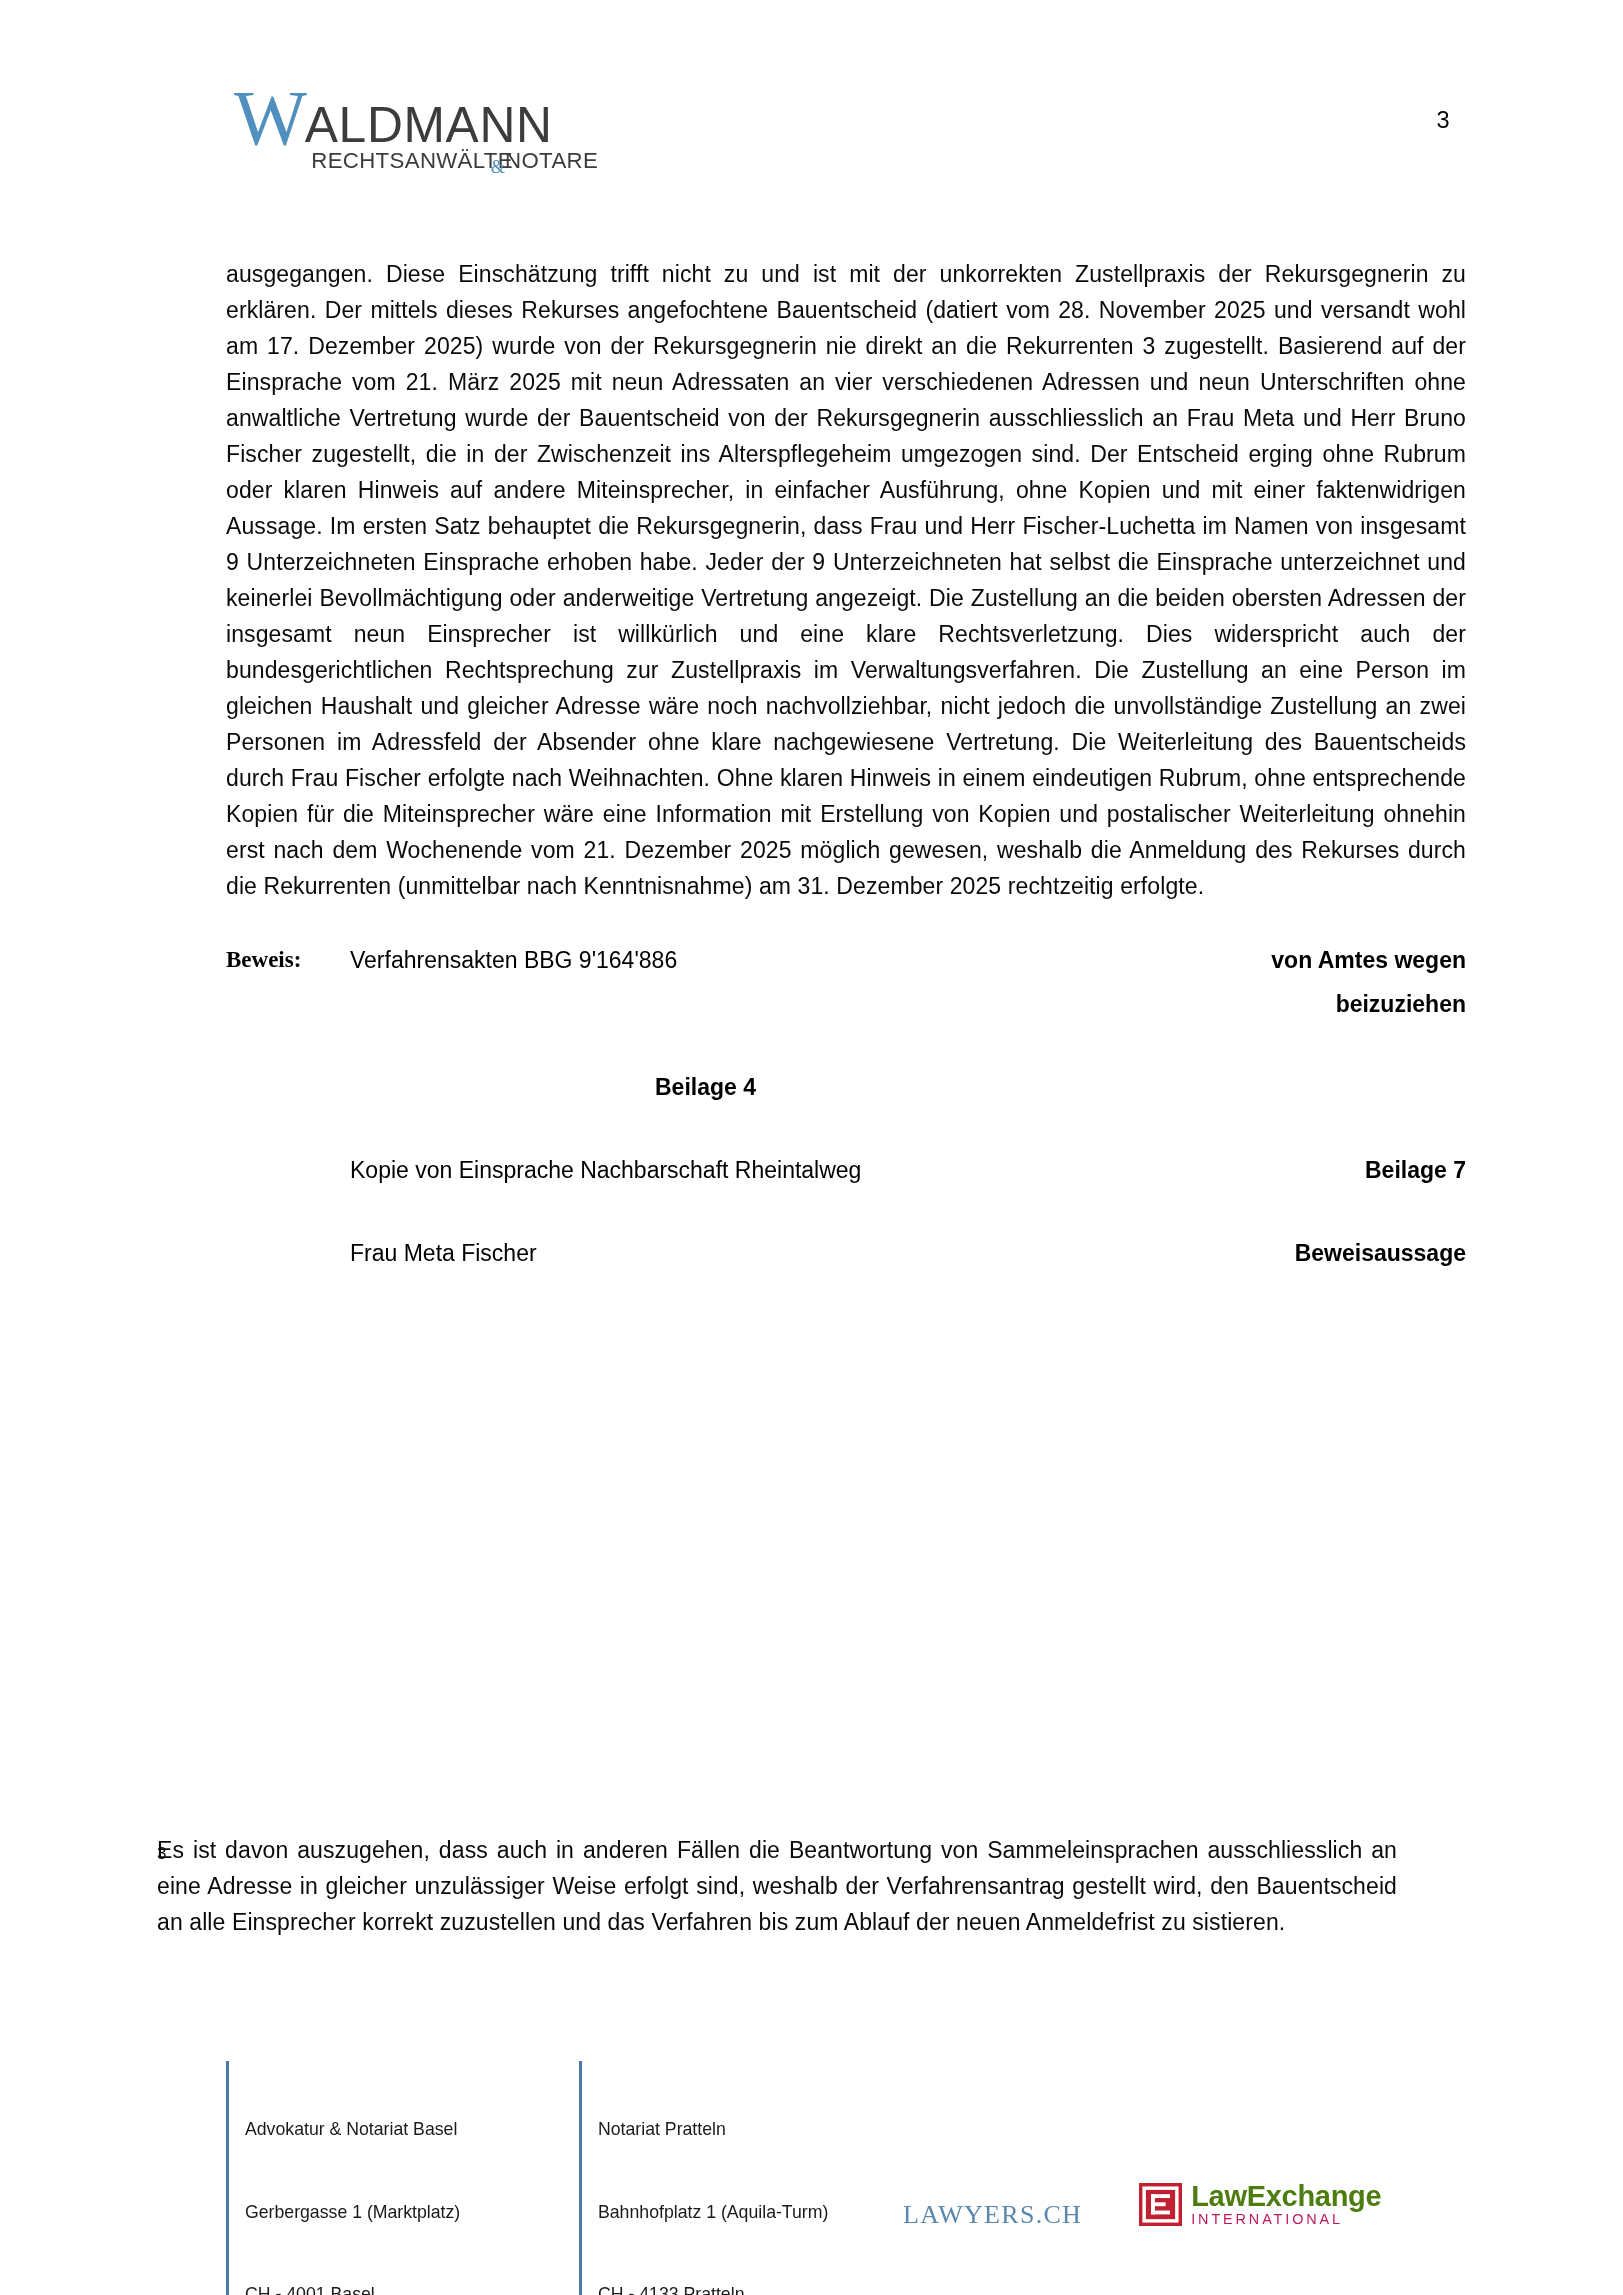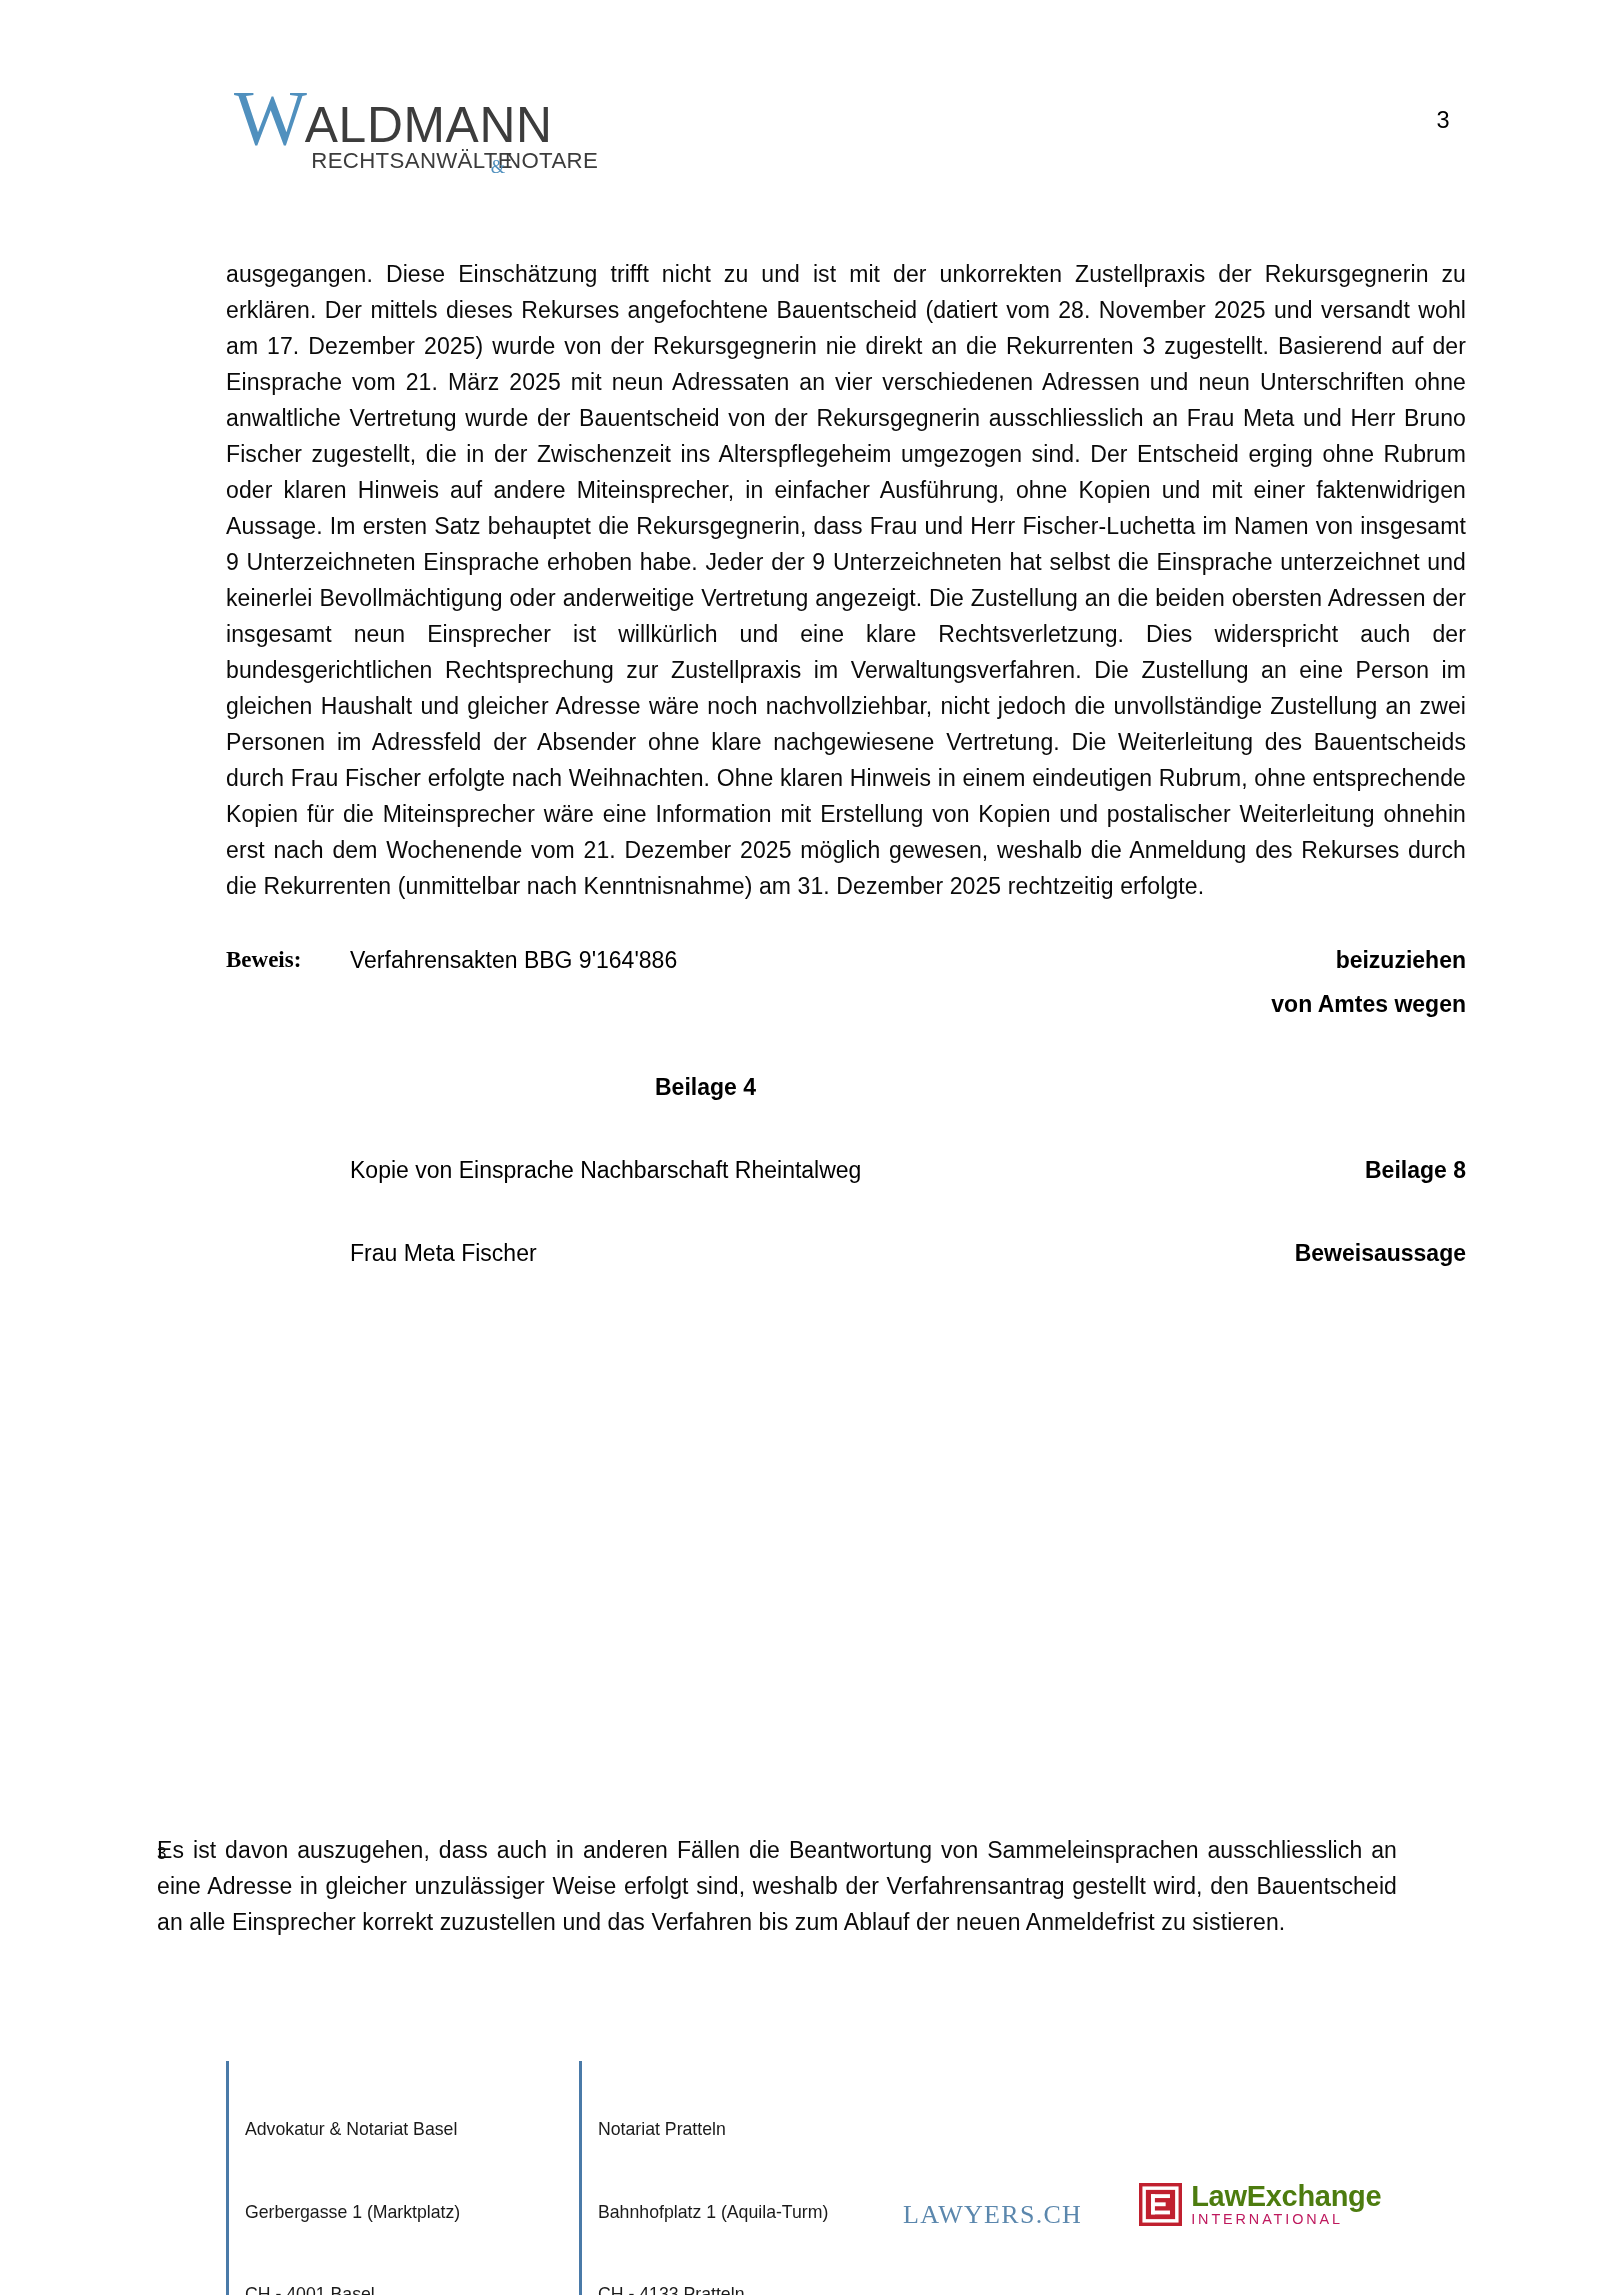--- a/index.html
+++ b/index.html
@@ -215,37 +215,37 @@
   <div class="content">
 
     <p class="body-par">ausgegangen. Diese Einschätzung trifft nicht zu und ist mit der unkorrekten Zustellpraxis der Rekursgegnerin zu erklären. Der mittels dieses Rekurses angefochtene Bauentscheid (datiert vom 28. November 2025 und versandt wohl am 17. Dezember 2025) wurde von der Rekursgegnerin nie direkt an die Rekurrenten 3 zugestellt. Basierend auf der Einsprache vom 21. März 2025 mit neun Adressaten an vier verschiedenen Adressen und neun Unterschriften ohne anwaltliche Vertretung wurde der Bauentscheid von der Rekursgegnerin ausschliesslich an Frau Meta und Herr Bruno Fischer zugestellt, die in der Zwischenzeit ins Alterspflegeheim umgezogen sind. Der Entscheid erging ohne Rubrum oder klaren Hinweis auf andere Miteinsprecher, in einfacher Ausführung, ohne Kopien und mit einer faktenwidrigen Aussage. Im ersten Satz behauptet die Rekursgegnerin, dass Frau und Herr Fischer-Luchetta im Namen von insgesamt 9 Unterzeichneten Einsprache erhoben habe. Jeder der 9 Unterzeichneten hat selbst die Einsprache unterzeichnet und keinerlei Bevollmächtigung oder anderweitige Vertretung angezeigt. Die Zustellung an die beiden obersten Adressen der insgesamt neun Einsprecher ist willkürlich und eine klare Rechtsverletzung. Dies widerspricht auch der bundesgerichtlichen Rechtsprechung zur Zustellpraxis im Verwaltungsverfahren. Die Zustellung an eine Person im gleichen Haushalt und gleicher Adresse wäre noch nachvollziehbar, nicht jedoch die unvollständige Zustellung an zwei Personen im Adressfeld der Absender ohne klare nachgewiesene Vertretung. Die Weiterleitung des Bauentscheids durch Frau Fischer erfolgte nach Weihnachten. Ohne klaren Hinweis in einem eindeutigen Rubrum, ohne entsprechende Kopien für die Miteinsprecher wäre eine Information mit Erstellung von Kopien und postalischer Weiterleitung ohnehin erst nach dem Wochenende vom 21. Dezember 2025 möglich gewesen, weshalb die Anmeldung des Rekurses durch die Rekurrenten (unmittelbar nach Kenntnisnahme) am 31. Dezember 2025 rechtzeitig erfolgte.</p>
 
     <div class="evidence">
 
       <div class="ev-row">
         <div class="ev-label">Beweis:</div>
         <div class="ev-desc">Verfahrensakten BBG 9'164'886</div>
         <div class="ev-ref">
+          <span>von Amtes wegen</span>
           <span>beizuziehen</span>
-          <span>von Amtes wegen</span>
         </div>
       </div>
 
       <div class="ev-row">
         <div class="ev-label"></div>
         <div class="ev-ref">
           <span>Beilage 4</span>
         </div>
       </div>
 
       <div class="ev-row">
         <div class="ev-label"></div>
         <div class="ev-desc">Kopie von Einsprache Nachbarschaft Rheintalweg</div>
         <div class="ev-ref">
-          <span>Beilage 8</span>
+          <span>Beilage 7</span>
         </div>
       </div>
 
       <div class="ev-row">
         <div class="ev-label"></div>
         <div class="ev-desc">Frau Meta Fischer</div>
         <div class="ev-ref">
           <span>Beweisaussage</span>
         </div>
       </div>

